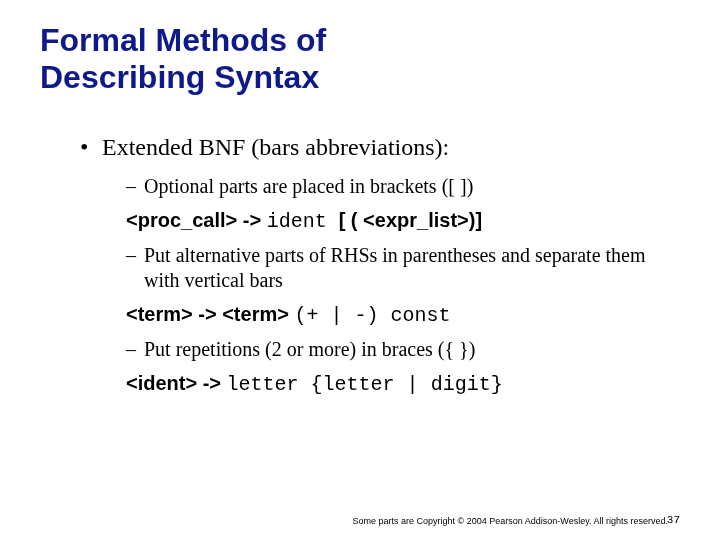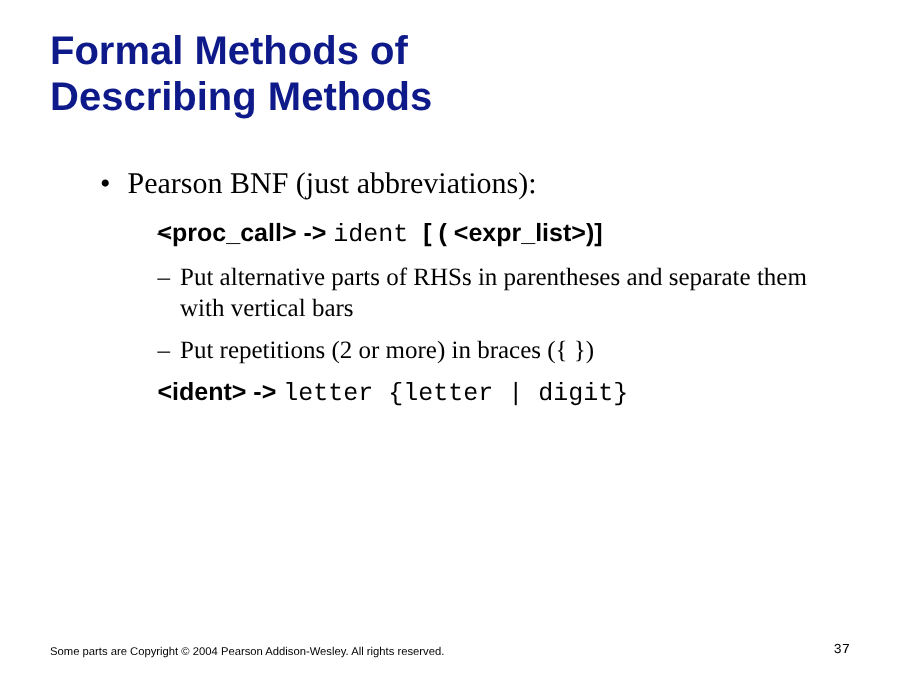--- a/index.html
+++ b/index.html
@@ -62,57 +62,62 @@
     font-weight: normal;
   }
   .footer {
     position: absolute;
     bottom: 14px;
     left: 40px;
     right: 52px;
     font-family: Arial, Helvetica, sans-serif;
     font-size: 9px;
     color: #000;
+    text-align: right;
   }
   .page-num {
     position: absolute;
     bottom: 14px;
     right: 40px;
     font-family: Liberation Mono, monospace;
     font-size: 11px;
   }
 </style>
 </head>
 <body>
 
 <div class="slide">
 
   <h1 class="title">
     <span>Formal Methods of</span><br>
-    <span>Describing Methods</span>
+    <span>Describing Syntax</span>
   </h1>
 
   <div class="lvl1">
     <span class="bullet">•</span>
-    <span>Pearson BNF (just abbreviations):</span>
+    <span>Extended BNF (bars abbreviations):</span>
   </div>
 
   <div class="lvl2">
     <span class="dash">–</span>
+    <span>Optional parts are placed in brackets ([ ])</span>
   </div>
 
   <div class="code-line">
     <span>&lt;proc_call&gt; -&gt; </span><span class="mono">ident </span><span>[ ( &lt;expr_list&gt;)]</span>
   </div>
 
   <div class="lvl2">
     <span class="dash">–</span>
     <span>Put alternative parts of RHSs in parentheses and separate them with vertical bars</span>
   </div>
 
+  <div class="code-line">
+    <span>&lt;term&gt; -&gt; &lt;term&gt; </span><span class="mono">(+ | -) const</span>
+  </div>
 
   <div class="lvl2">
     <span class="dash">–</span>
     <span>Put repetitions (2 or more) in braces ({ })</span>
   </div>
 
   <div class="code-line">
     <span>&lt;ident&gt; -&gt; </span><span class="mono">letter {letter | digit}</span>
   </div>
 

